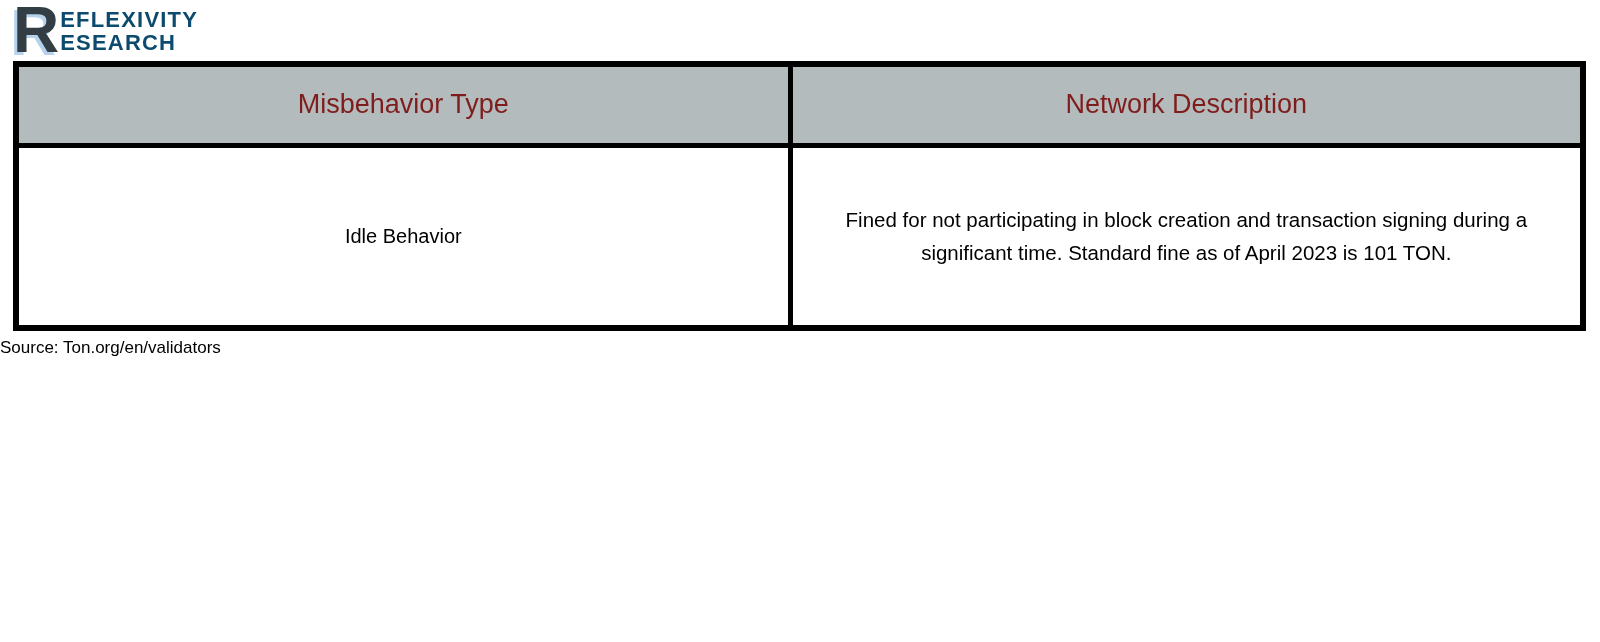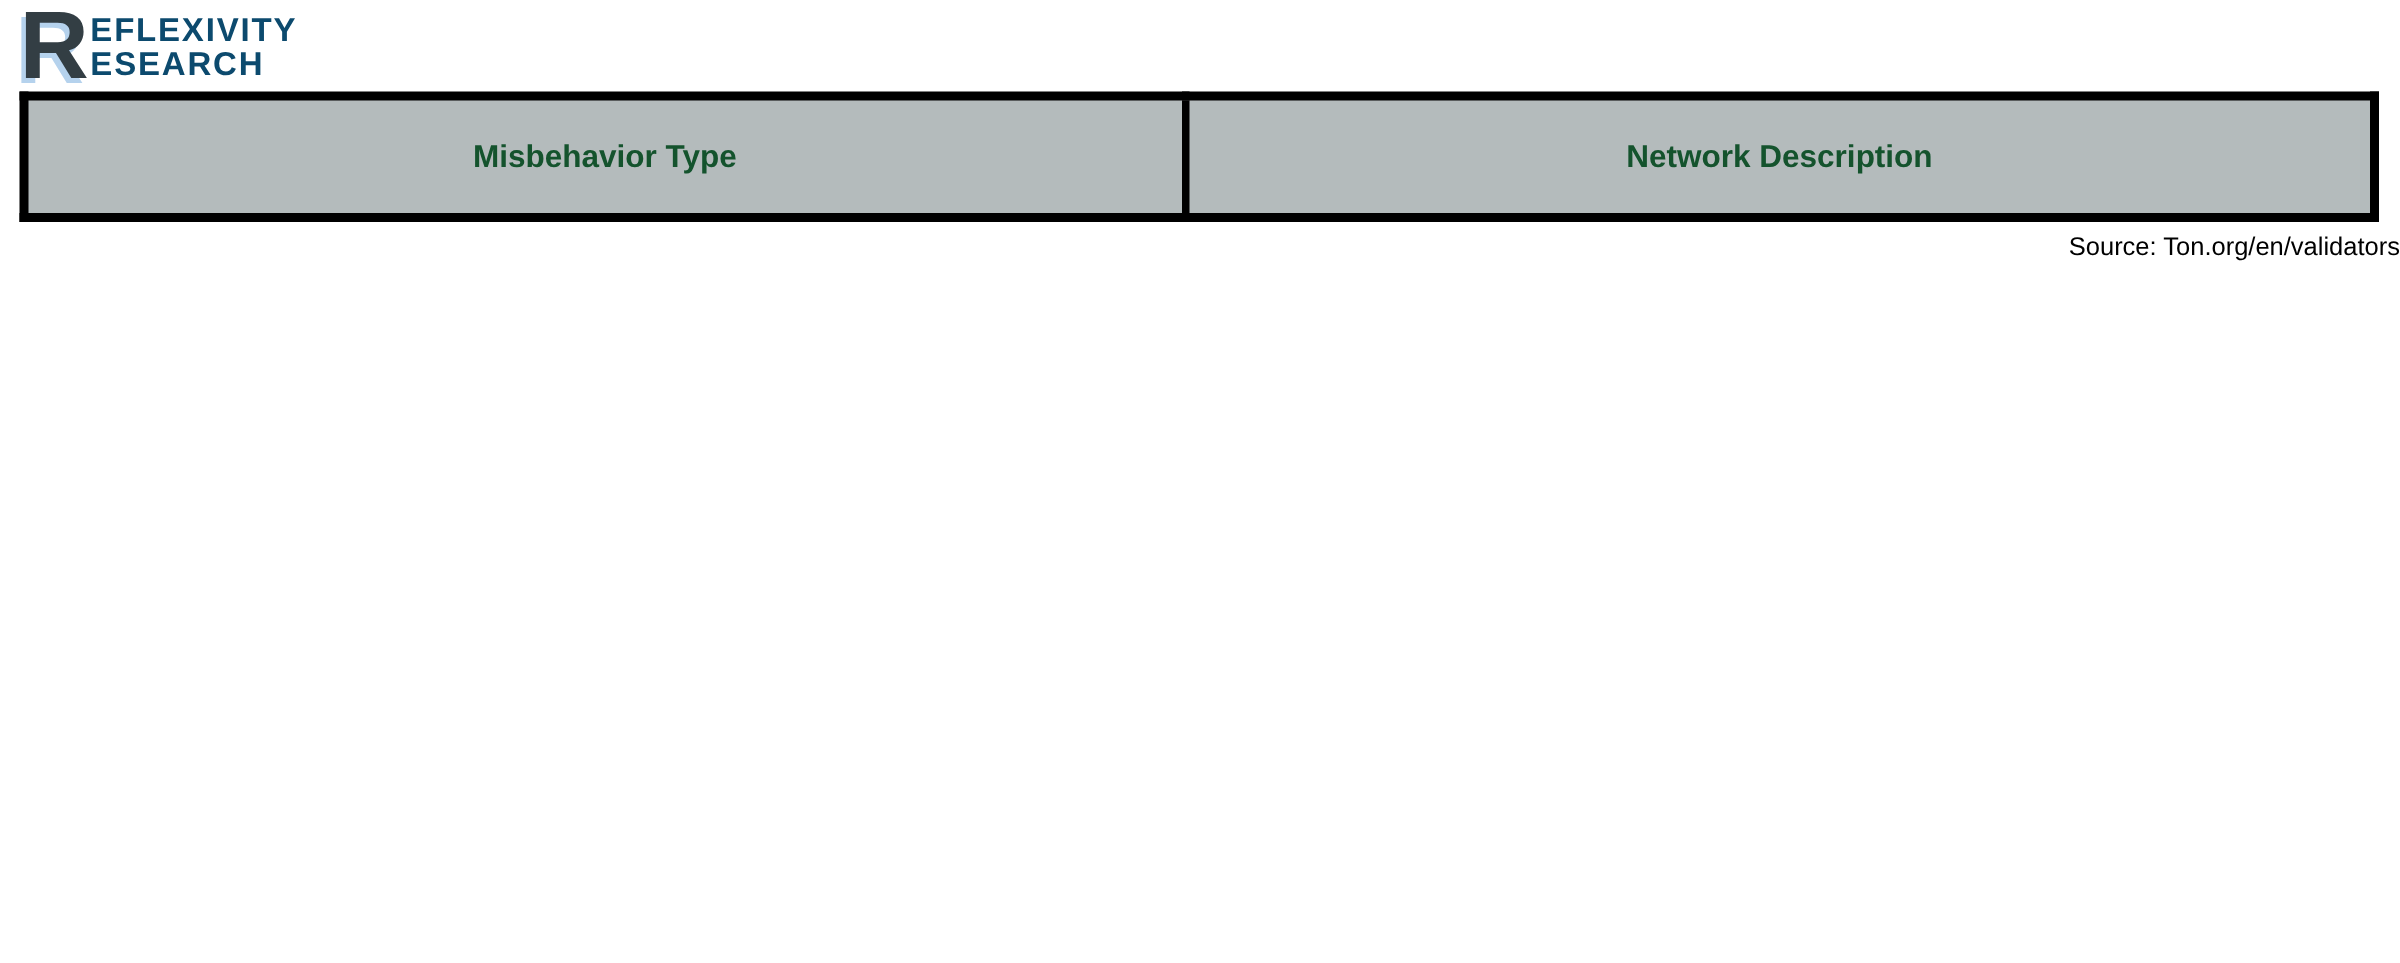--- a/index.html
+++ b/index.html
@@ -60,42 +60,42 @@
     vertical-align: middle;
     padding: 0 10px;
     box-sizing: border-box;
   }
   th.col-type, td.col-type { width: 49.4%; }
   th.col-desc, td.col-desc { width: 50.6%; }
 
   tr.header-row th {
     background: #b4bbbc;
     height: 81px;
-    font-size: 21px;
-    font-weight: bold;
-    color: #14532d;
+    font-size: 27px;
+    font-weight: normal;
+    color: #7f1d1d;
   }
   tr.data-row-1 td { height: 183px; }
   tr.data-row-2 td { height: 229px; }
 
   .type-text {
     font-size: 20px;
     font-weight: normal;
   }
   .desc-text {
     font-size: 20.5px;
     line-height: 33px;
     max-width: 742px;
     margin: 0 auto;
   }
 
   
   .footer {
     width: 100%;
-    text-align: right;
+    text-align: left;
     margin-top: 7px;
     font-size: 17px;
     color: #000000;
   }
 </style>
 </head>
 <body>
 
 <div class="logo">
   <span class="logo-r">R</span>
@@ -106,16 +106,24 @@
 </div>
 
 <table class="penalty-table">
   <thead>
     <tr class="header-row">
       <th class="col-type">Misbehavior Type</th>
       <th class="col-desc">Network Description</th>
     </tr>
   </thead>
   <tbody>
+    <tr class="data-row-1">
+      <td class="col-type">
+        <div class="type-text">Idle Behavior</div>
+      </td>
+      <td class="col-desc">
+        <div class="desc-text">Fined for not participating in block creation and transaction signing during a significant time. Standard fine as of April 2023 is 101 TON.</div>
+      </td>
+    </tr>
   </tbody>
 </table>
 
 <div class="footer">Source: Ton.org/en/validators</div>
 
 </body></html>

